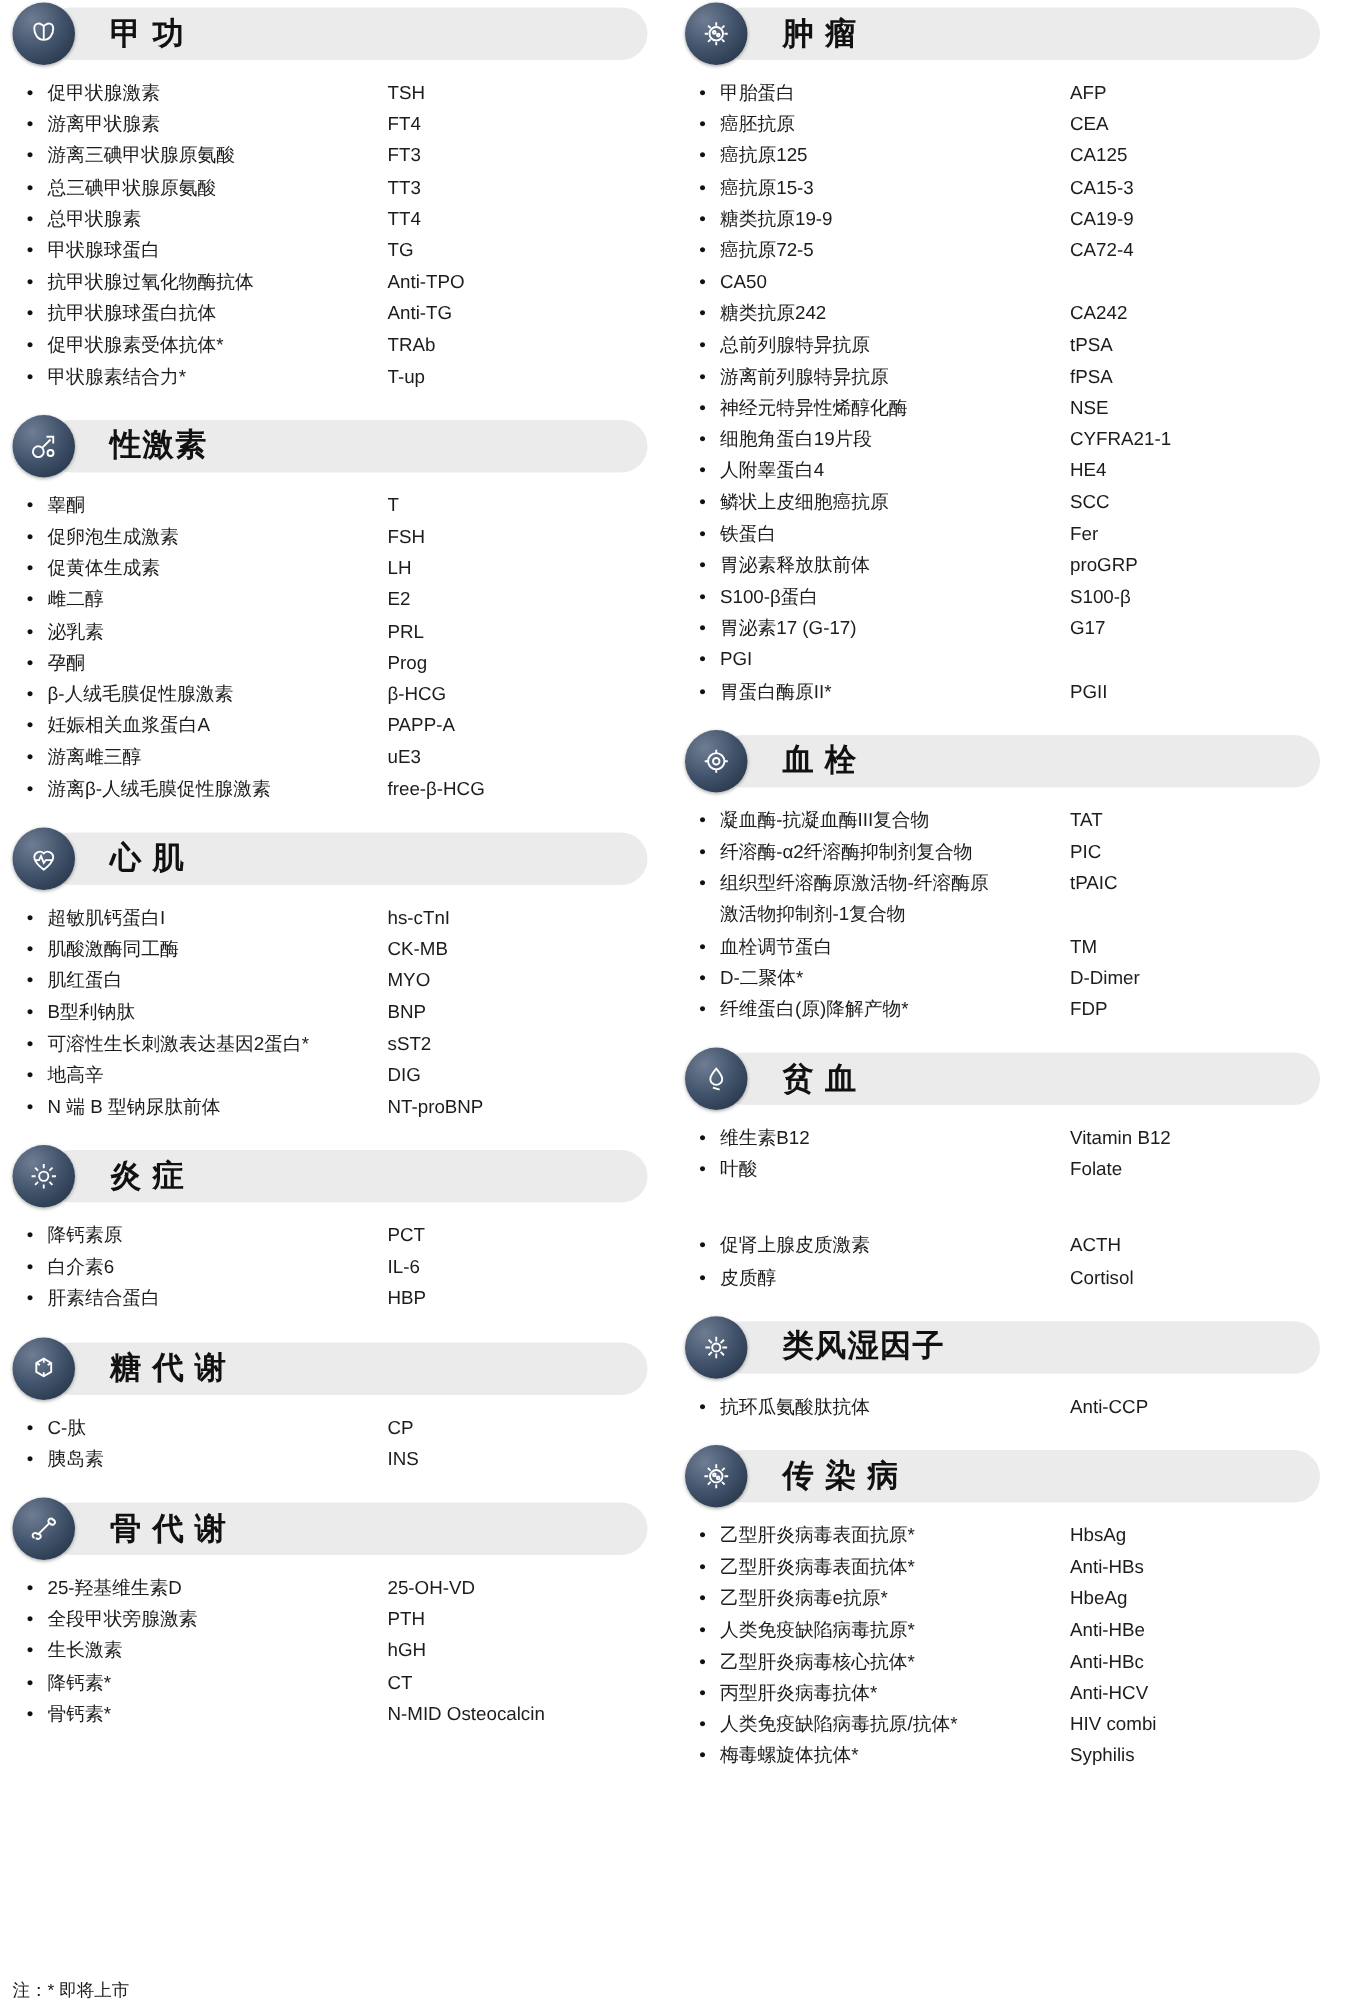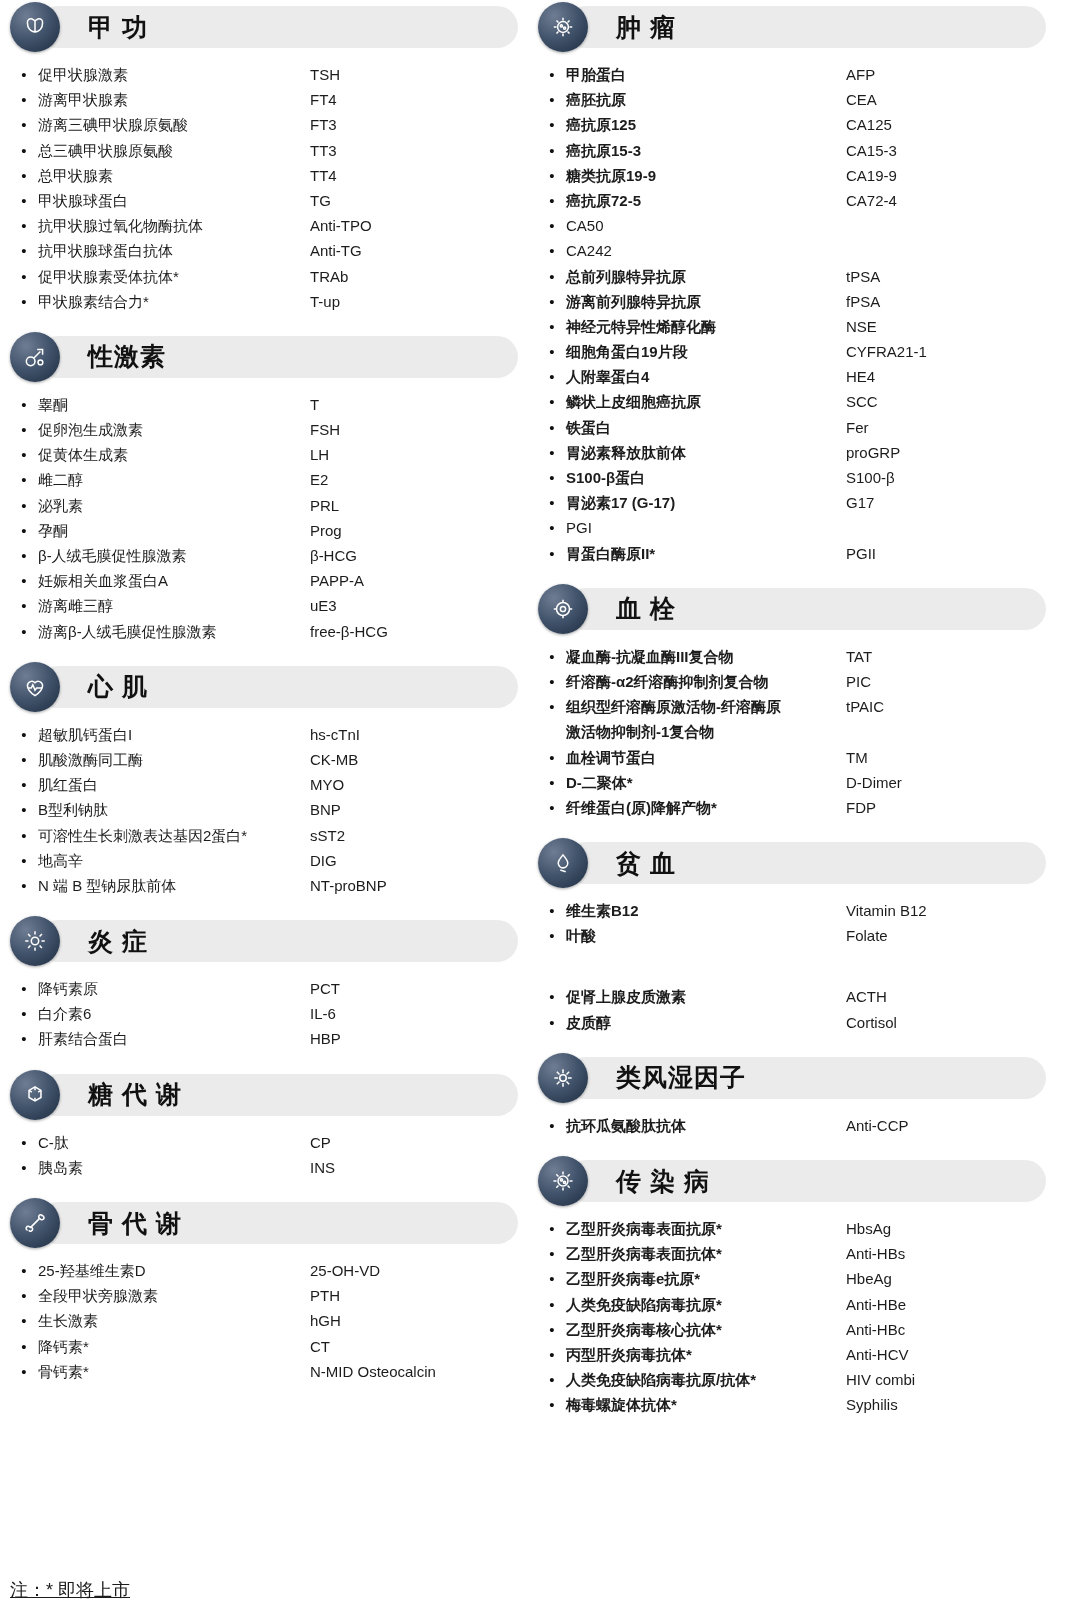--- a/index.html
+++ b/index.html
@@ -10,21 +10,21 @@
   }
   #page {
     position: relative;
     width: 1080px;
     height: 1610px;
     background: #ffffff;
     overflow: hidden;
   }
   .cols {
     display: flex;
-    gap: 20px;
+    gap: 30px;
     padding: 6px 18px 0 10px;
   }
   .col { width: 508px; flex: 0 0 508px; }
 
   
   .section { margin-bottom: 6px; }
   .sec-head {
     position: relative;
     height: 42px;
     margin-left: 26px;
@@ -84,29 +84,28 @@
     width: 272px;
     padding-right: 6px;
     word-break: break-word;
   }
   .en {
     flex: 1 1 auto;
     color: #1c1c1c;
   }
   .sub-line { display: block; }
 
-  .col-right .cn { width: 280px; font-weight: bold; }
+  .col-right .cn { width: 280px; }
 
   .footnote {
     position: absolute;
     left: 10px;
     bottom: 8px;
-    font-size: 18px;
+    font-size: 14px;
     color: #1c1c1c;
-    text-decoration: underline;
   }
 </style>
 </head>
 <body>
 
 <div id="page">
   <div class="cols">
     <div class="col col-left">
         <div class="section">
           <div class="sec-head">
@@ -502,20 +501,23 @@
                 <span class="sub-line">癌抗原72-5</span>
               </span>
               <span class="en">CA72-4</span>
             </li>
             <li class="item">
               <span class="bullet">•</span>
               <span class="en">CA50</span>
             </li>
             <li class="item">
               <span class="bullet">•</span>
+              <span class="cn">
+                <span class="sub-line">糖类抗原242</span>
+              </span>
               <span class="en">CA242</span>
             </li>
             <li class="item">
               <span class="bullet">•</span>
               <span class="cn">
                 <span class="sub-line">总前列腺特异抗原</span>
               </span>
               <span class="en">tPSA</span>
             </li>
             <li class="item">

